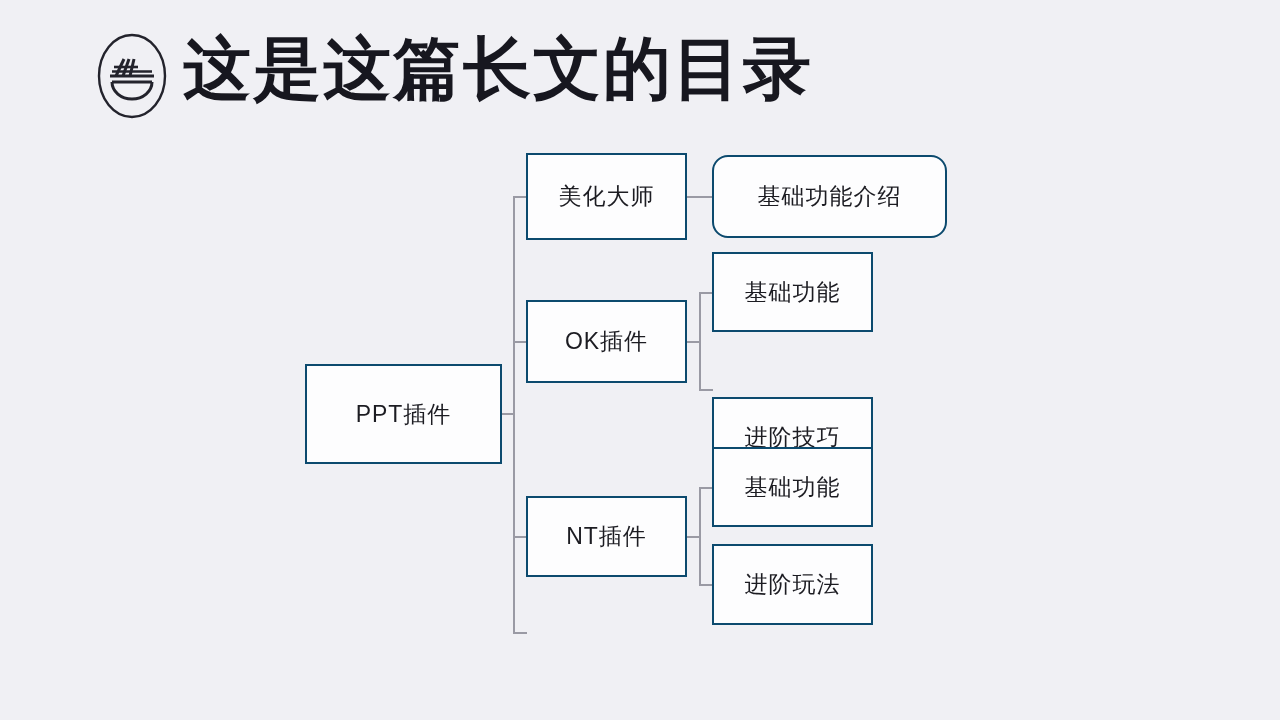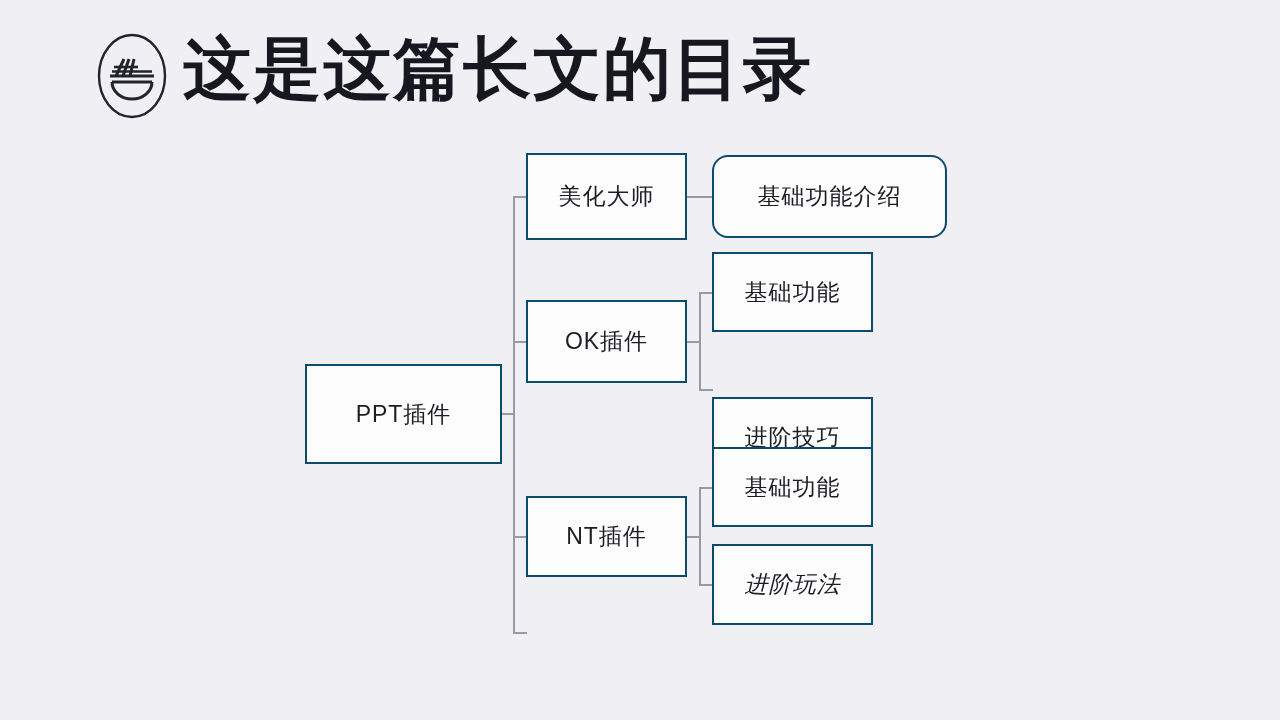--- a/index.html
+++ b/index.html
@@ -166,18 +166,18 @@
     </div>
 
     <div class="node" style="left:712px; top:349px; width:161px; height:81px;margin-top:48px;">
       <span class="node-label">进阶技巧</span>
     </div>
 
     <div class="node" style="left:712px; top:447px; width:161px; height:80px;">
       <span class="node-label">基础功能</span>
     </div>
 
-    <div class="node" style="left:712px; top:544px; width:161px; height:81px;font-style:italic;">
+    <div class="node" style="left:712px; top:544px; width:161px; height:81px;">
       <span class="node-label">进阶玩法</span>
     </div>
 
   </div>
 </div>
 
 </body></html>

